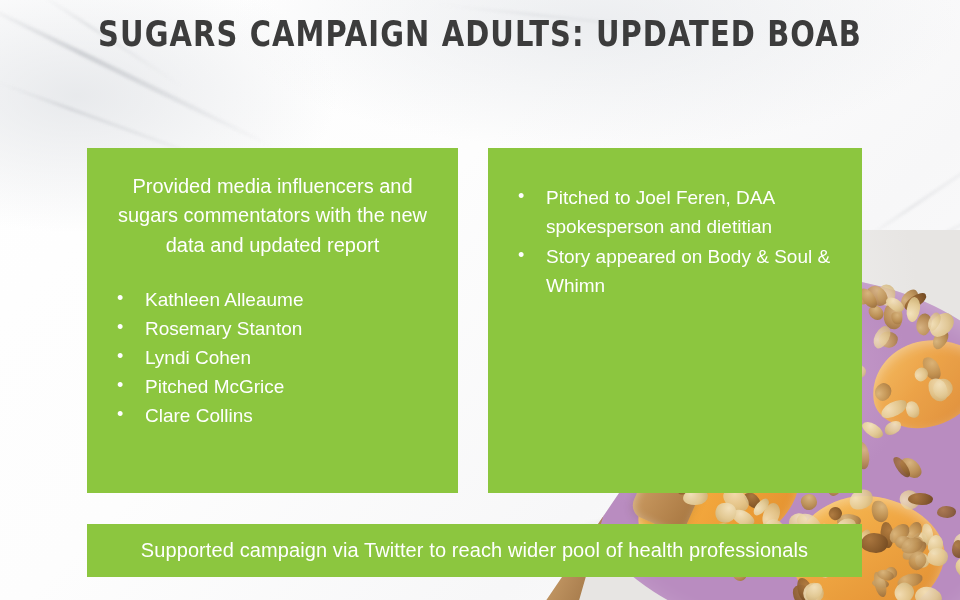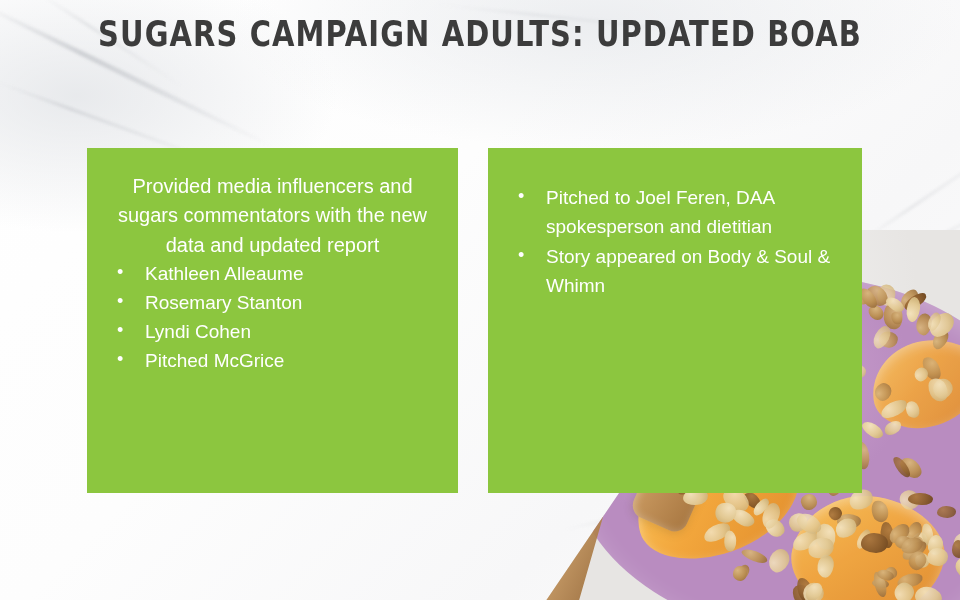--- a/index.html
+++ b/index.html
@@ -153,21 +153,21 @@
   #left-panel  .panel-heading { margin-top: 10px; }
   #right-panel .panel-heading { margin-top: 10px; }
 
   ul.bullets {
     list-style: none;
     margin: 0;
     padding: 0;
     font-size: 19px;
     line-height: 1.52;
   }
-  #left-panel  ul.bullets { padding-left: 8px; }
+  #left-panel  ul.bullets { margin-top: 26px; padding-left: 8px; }
   #right-panel ul.bullets { margin-top: 22px; padding-left: 8px; }
 
   ul.bullets > li {
     position: relative;
     padding-left: 34px;
     margin-bottom: 0px;
   }
   ul.bullets > li::before {
     content: "\2022";
     position: absolute;
@@ -367,24 +367,28 @@
   <div id="page-title">SUGARS CAMPAIGN ADULTS: UPDATED BOAB</div>
 
 
   <div id="left-panel" class="green panel">
     <div class="panel-heading">Provided media influencers and sugars commentators with the new data and updated report</div>
     <ul class="bullets" id="left-bullets">
         <li>Kathleen Alleaume</li>
         <li>Rosemary Stanton</li>
         <li>Lyndi Cohen</li>
         <li>Pitched McGrice</li>
+        <li>Clare Collins</li>
       </ul>
   </div>
 
   <div id="right-panel" class="green panel">
     <ul class="bullets" id="right-bullets">
         <li>Pitched to Joel Feren, DAA spokesperson and dietitian</li>
         <li>Story appeared on Body &amp; Soul &amp; Whimn</li>
       </ul>
   </div>
 
+  <div id="bottom-banner" class="green banner">
+    <span>Supported campaign via Twitter to reach wider pool of health professionals</span>
+  </div>
 
 </div>
 
 </body></html>

